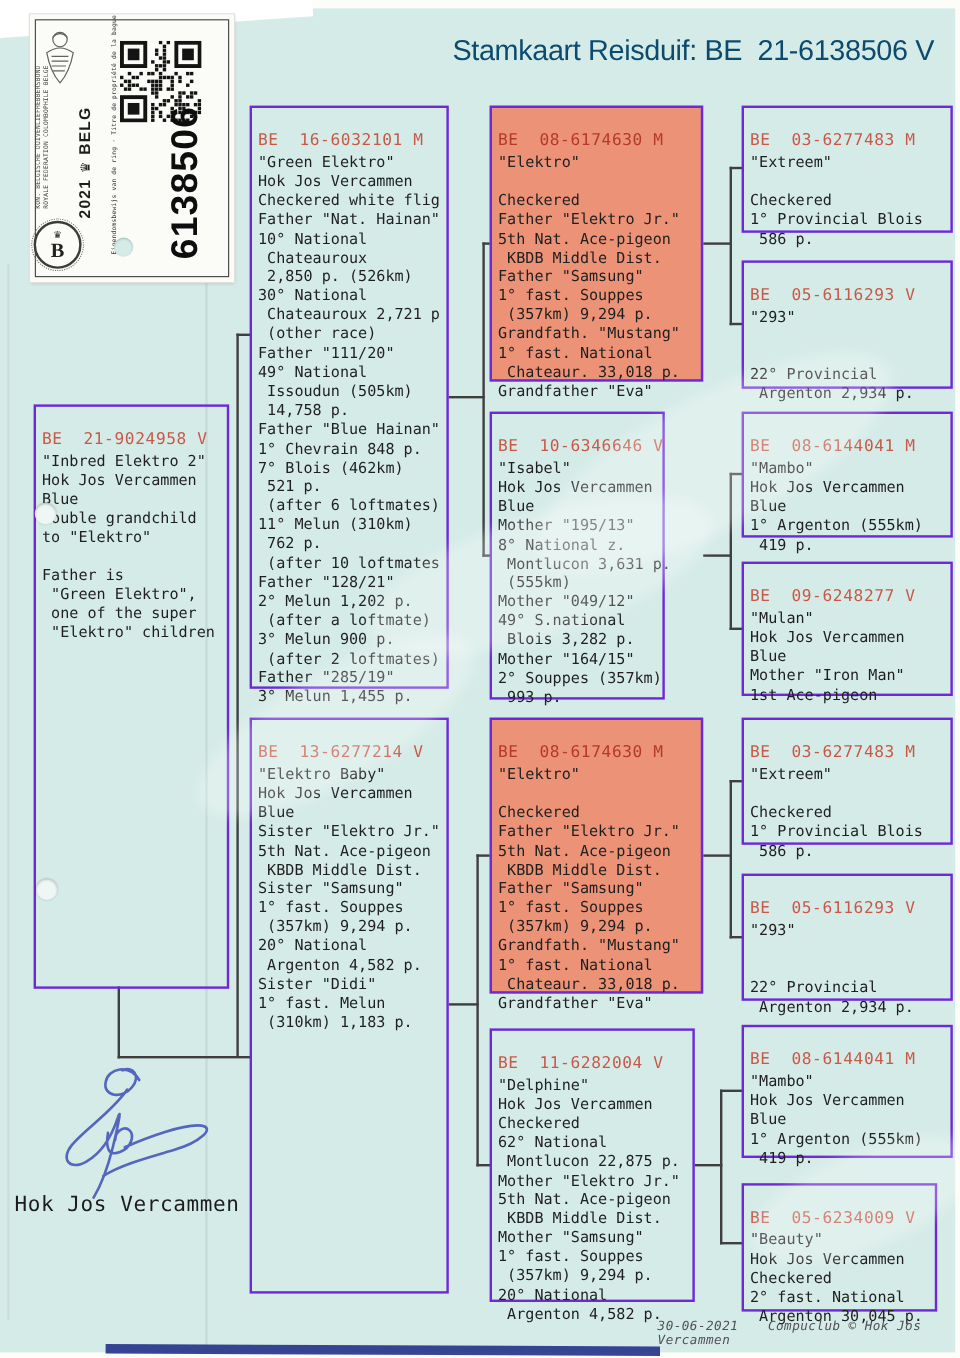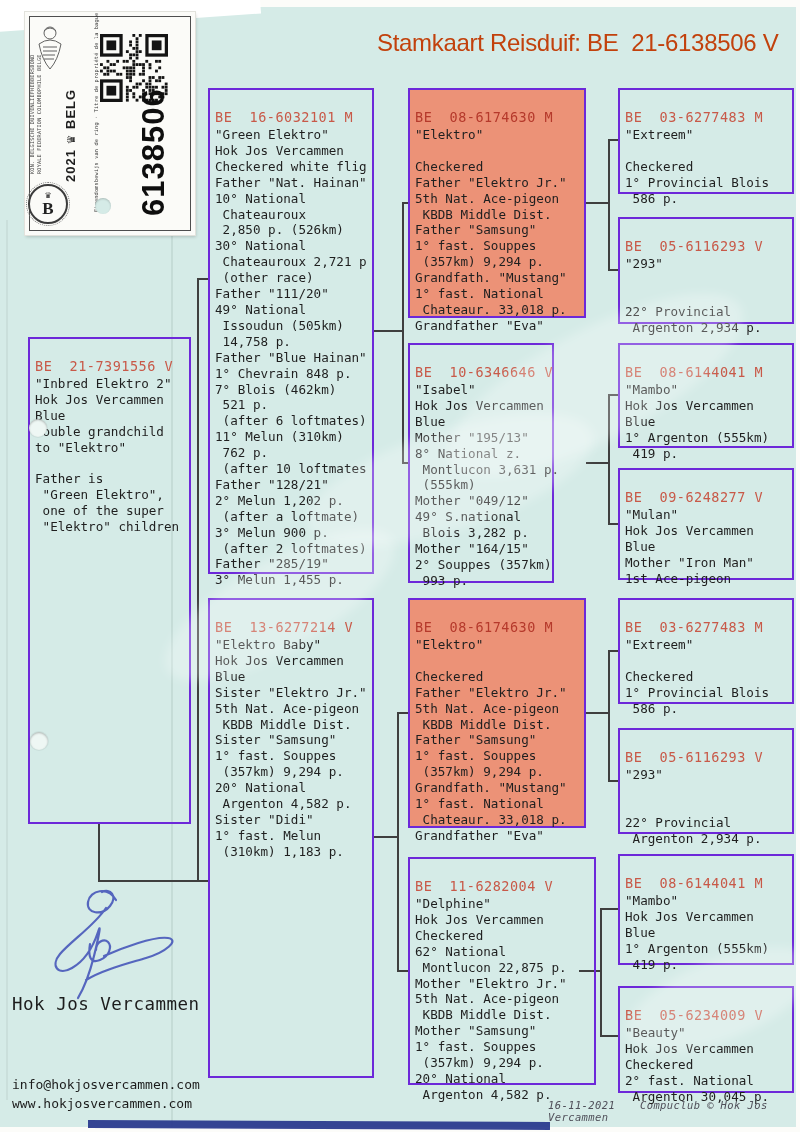--- a/index.html
+++ b/index.html
@@ -8,21 +8,21 @@
   
   .edge{position:absolute;background:#fcfcf9;}
   .corner-tl{position:absolute;top:-16px;left:-40px;width:300px;height:40px;background:#fff;transform:rotate(-4deg);}
   .scan-line{position:absolute;left:171px;top:0;width:2px;height:100%;background:rgba(110,135,128,.15);}
   .crease{position:absolute;left:6px;top:220px;width:2px;height:880px;background:rgba(0,0,0,.05);}
   .bluebar{position:absolute;left:88px;top:1121px;width:462px;height:8px;background:#26358c;opacity:.92;transform:rotate(.25deg);}
   
   .wm{position:absolute;border-radius:50%;background:rgba(255,255,255,.26);filter:blur(5px);pointer-events:none;z-index:5;}
   
   .title{position:absolute;left:377px;top:29px;font-family:"Liberation Sans",sans-serif;font-size:24px;line-height:28px;
-         color:#c2410c;white-space:pre;letter-spacing:-.3px;}
+         color:#0c4a6e;white-space:pre;letter-spacing:-.3px;}
   
   .pbox{position:absolute;border:2px solid #6d28d9;box-sizing:border-box;padding:18px 3px 0 5px;background:transparent;z-index:2;}
   .pbox.salmon{background:var(--salmon_bg,#ec9277);}
   .ring{font-size:13.5px;line-height:19px;color:var(--ring_red,#c85948);white-space:pre;letter-spacing:.5px;}
   .salmon .ring{color:var(--ring_red_dark,#b5392b);}
   .plines{font-size:12.6px;line-height:15.9px;color:#1f1f1f;white-space:pre;}
   
   .cline{position:absolute;background:#3f3f3f;z-index:1;}
   
   .sticker{position:absolute;left:25px;top:12px;width:170px;height:223px;background:#fbfbf8;
@@ -91,21 +91,21 @@
   <div class="cline" style="left:586px;top:712px;width:24px;height:2px;"></div>
   <div class="cline" style="left:608px;top:650px;width:2px;height:132px;"></div>
   <div class="cline" style="left:608px;top:650px;width:11px;height:2px;"></div>
   <div class="cline" style="left:608px;top:780px;width:11px;height:2px;"></div>
   <div class="cline" style="left:579px;top:970px;width:23px;height:2px;"></div>
   <div class="cline" style="left:600px;top:908px;width:2px;height:129px;"></div>
   <div class="cline" style="left:600px;top:908px;width:19px;height:2px;"></div>
   <div class="cline" style="left:600px;top:1035px;width:19px;height:2px;"></div>
 
   <div class="pbox" style="left:28px;top:337px;width:163px;height:487px;">
-    <div class="ring">BE  21-7391556 V</div>
+    <div class="ring">BE  21-9024958 V</div>
     <div class="plines">"Inbred Elektro 2"
 Hok Jos Vercammen
 Blue
 Double grandchild
 to "Elektro"
 
 Father is
  "Green Elektro",
  one of the super
  "Elektro" children</div>
@@ -206,21 +206,21 @@
  KBDB Middle Dist.
 Father "Samsung"
 1° fast. Souppes
  (357km) 9,294 p.
 Grandfath. "Mustang"
 1° fast. National
  Chateaur. 33,018 p.
 Grandfather "Eva"</div>
   </div>
 
-  <div class="pbox" style="left:408px;top:857px;width:188px;height:228px;">
+  <div class="pbox" style="left:408px;top:857px;width:171px;height:228px;">
     <div class="ring">BE  11-6282004 V</div>
     <div class="plines">"Delphine"
 Hok Jos Vercammen
 Checkered
 62° National
  Montlucon 22,875 p.
 Mother "Elektro Jr."
 5th Nat. Ace-pigeon
  KBDB Middle Dist.
 Mother "Samsung"
@@ -286,21 +286,21 @@
 
   <div class="pbox" style="left:618px;top:854px;width:176px;height:111px;">
     <div class="ring">BE  08-6144041 M</div>
     <div class="plines">"Mambo"
 Hok Jos Vercammen
 Blue
 1° Argenton (555km)
  419 p.</div>
   </div>
 
-  <div class="pbox" style="left:618px;top:986px;width:176px;height:107px;">
+  <div class="pbox" style="left:618px;top:986px;width:163px;height:107px;">
     <div class="ring">BE  05-6234009 V</div>
     <div class="plines">"Beauty"
 Hok Jos Vercammen
 Checkered
 2° fast. National
  Argenton 30,045 p.</div>
   </div>
 
   <div class="sticker">
     <div class="sticker-frame"></div>
@@ -454,24 +454,22 @@
 
   <svg class="sig" width="150" height="120" viewBox="0 0 150 120">
     <path d="M78,18 C70,4 52,8 50,20 C48,32 64,34 72,24 C80,14 72,6 64,10
              M68,26 C56,44 34,58 22,72 C12,84 20,94 34,86 C48,78 56,62 60,50
              C64,38 60,58 56,74 C52,90 46,106 40,116
              M52,62 C50,74 52,82 62,78 C72,74 74,64 70,60 C66,56 58,60 58,68
              M66,74 C84,66 116,54 130,56 C142,58 128,70 108,76 C88,82 64,88 48,98" stroke="var(--signature_blue,#4353b8)" stroke-width="2.2" fill="none" stroke-linecap="round" opacity="0.88"></path>
   </svg>
 
   <div class="footer-name">Hok Jos Vercammen</div>
-  <div class="footer-web">info@hokjosvercammen.com
-www.hokjosvercammen.com</div>
   <div class="credit-row">
-    <span>16-11-2021</span>
+    <span>30-06-2021</span>
     <span>Compuclub © Hok Jos Vercammen</span>
   </div>
 
   <div class="edge" style="top:0;left:0;width:100%;height:7px;"></div>
   <div class="corner-tl"></div>
   <div class="edge" style="top:0;right:0;width:4px;height:100%;"></div>
   <div class="edge" style="bottom:0;left:0;width:100%;height:5px;"></div>
   <div class="bluebar"></div>
 
 </div>

